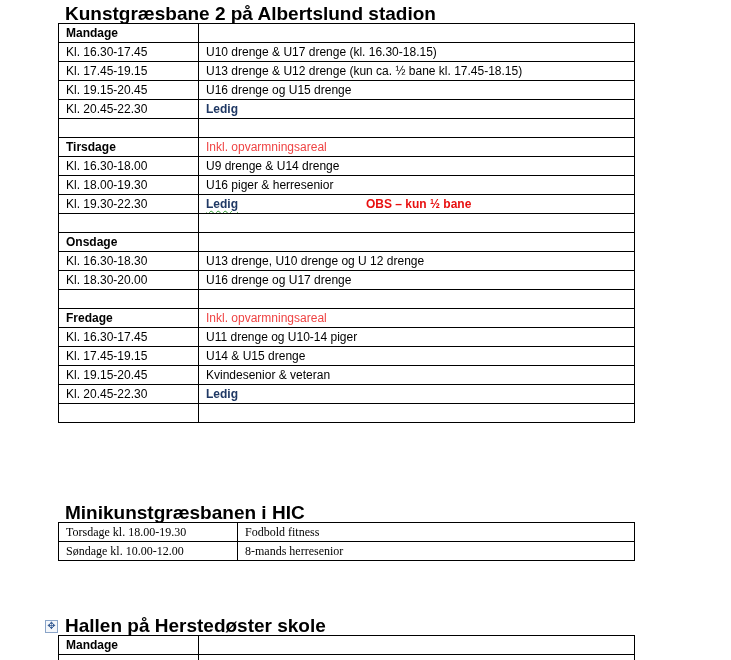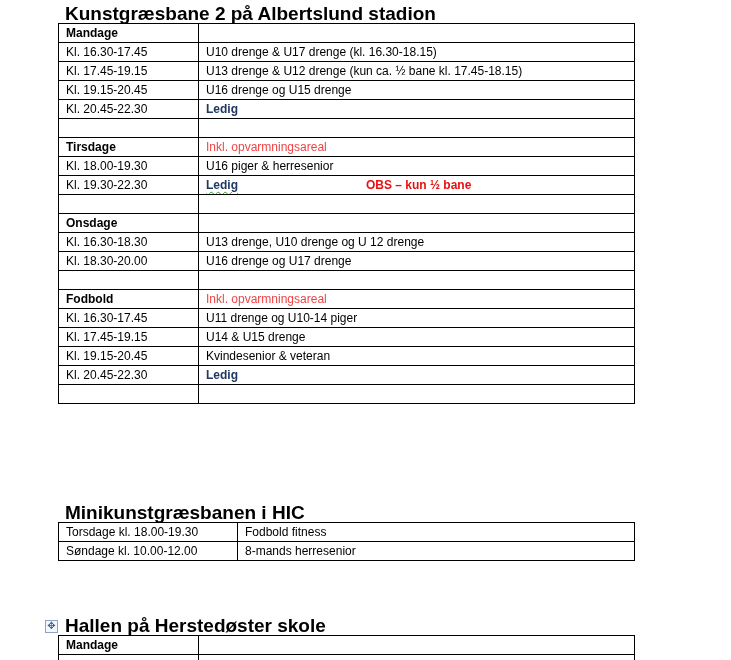--- a/index.html
+++ b/index.html
@@ -49,20 +49,24 @@
       </tr>
       <tr>
         <td></td>
         <td></td>
       </tr>
       <tr>
         <td class="day">Tirsdage</td>
         <td class="red">Inkl. opvarmningsareal</td>
       </tr>
       <tr>
+        <td>Kl. 16.30-18.00</td>
+        <td>U9 drenge &amp; U14 drenge</td>
+      </tr>
+      <tr>
         <td>Kl. 18.00-19.30</td>
         <td>U16 piger &amp; herresenior</td>
       </tr>
       <tr>
         <td>Kl. 19.30-22.30</td>
         <td><span class="free squiggle">Ledig</span><span class="obs">OBS – kun ½ bane</span></td>
       </tr>
       <tr>
         <td></td>
         <td></td>
@@ -77,21 +81,21 @@
       </tr>
       <tr>
         <td>Kl. 18.30-20.00</td>
         <td>U16 drenge og U17 drenge</td>
       </tr>
       <tr>
         <td></td>
         <td></td>
       </tr>
       <tr>
-        <td class="day">Fodbold</td>
+        <td class="day">Fredage</td>
         <td class="red">Inkl. opvarmningsareal</td>
       </tr>
       <tr>
         <td>Kl. 16.30-17.45</td>
         <td>U11 drenge og U10-14 piger</td>
       </tr>
       <tr>
         <td>Kl. 17.45-19.15</td>
         <td>U14 &amp; U15 drenge</td>
       </tr>
@@ -104,21 +108,21 @@
         <td class="free">Ledig</td>
       </tr>
       <tr>
         <td></td>
         <td></td>
       </tr>
     </tbody>
 </table>
 
 <div class="section-title" style="top:505px;">Minikunstgræsbanen i HIC</div>
-<table id="t1" style="left:58px; top:522px; width:576px;">
+<table id="t1" style="left:58px; top:522px; width:576px;font-family:Liberation Serif, serif;">
   <colgroup>
       <col style="width:179px">
       <col style="width:397px">
     </colgroup>
   <tbody>
       <tr>
         <td>Torsdage kl. 18.00-19.30</td>
         <td>Fodbold fitness</td>
       </tr>
       <tr>

